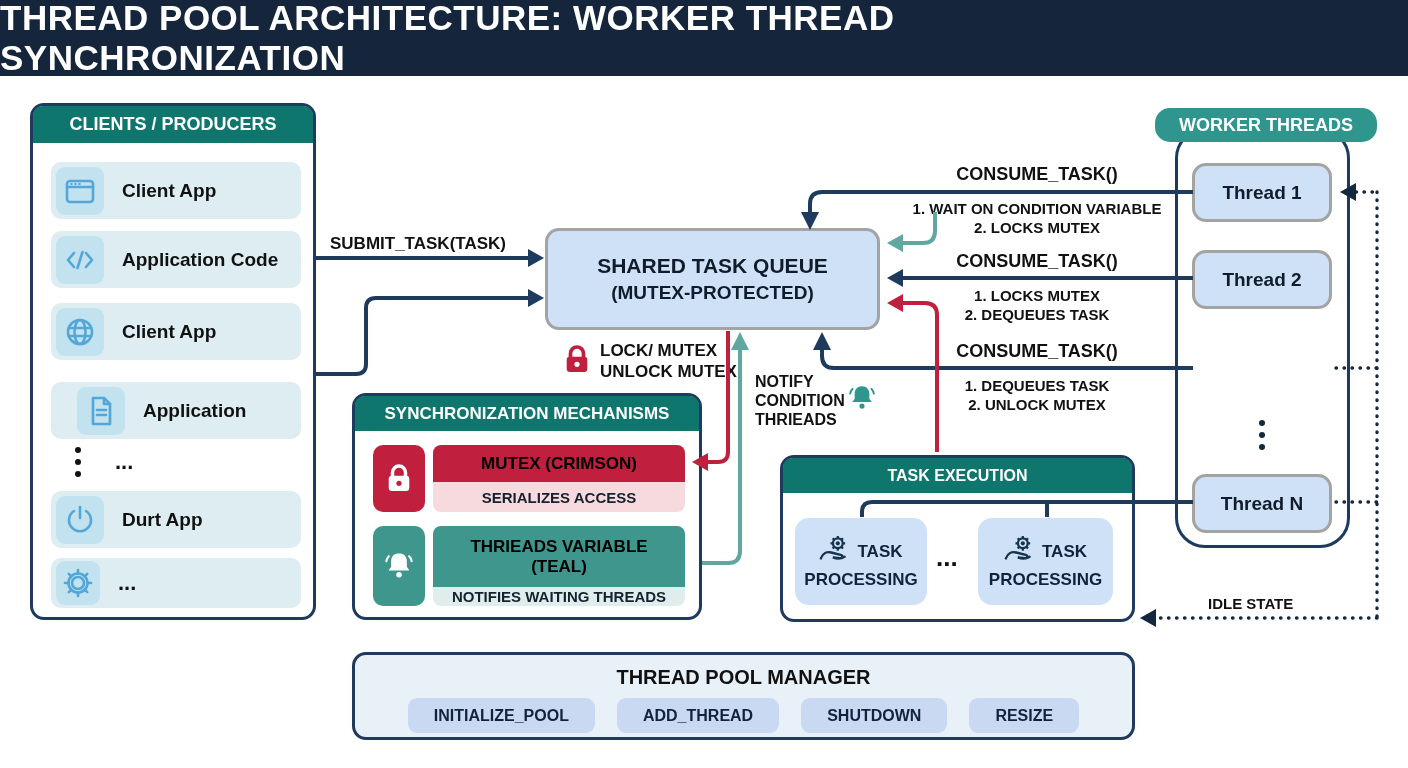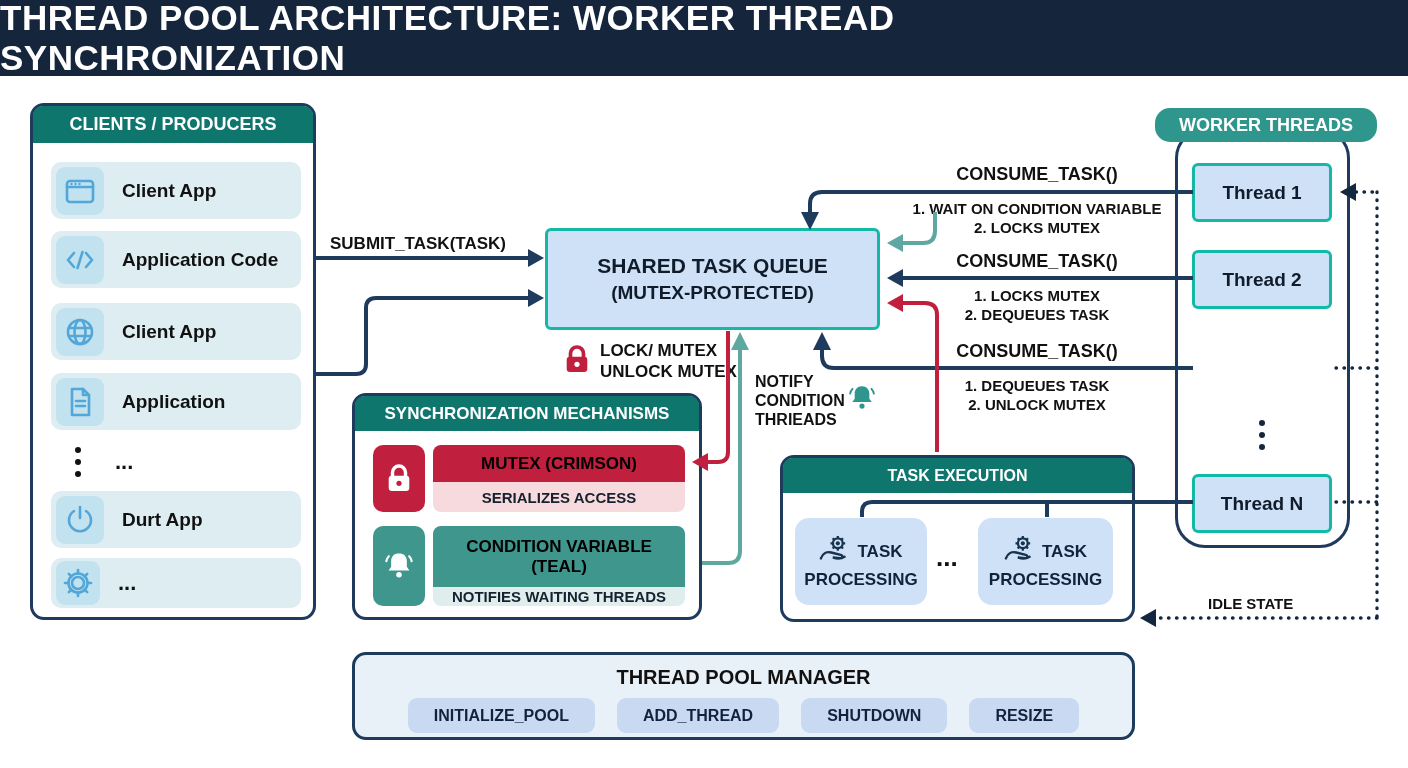--- a/index.html
+++ b/index.html
@@ -22,21 +22,21 @@
     border-radius:10px;display:flex;align-items:center;}
   .icon-tile{width:48px;height:48px;background:#c2e2f0;border-radius:9px;margin-left:5px;
     display:flex;align-items:center;justify-content:center;flex:0 0 48px;}
   .client-label{font-size:19px;font-weight:bold;color:#111;margin-left:18px;}
 
   .vdots{display:flex;flex-direction:column;gap:6px;align-items:center;}
   .vdots i{width:6px;height:6px;border-radius:50%;background:#111;}
   .vdots.navy i{background:#13283f;}
 
   
-  .bluebox{position:absolute;background:#cfe1f6;border:3px solid #14b8a6;border-radius:6px;
+  .bluebox{position:absolute;background:#cfe1f6;border:3px solid #a3a3a3;border-radius:14px;
     display:flex;flex-direction:column;align-items:center;justify-content:center;color:#101c2b;}
 
   
   .lbl{position:absolute;font-weight:bold;color:#111;}
   .consume{position:absolute;width:270px;text-align:center;color:#111;}
   .consume .ct{font-size:18px;font-weight:bold;margin-bottom:14px;}
   .consume .cs{font-size:15px;font-weight:bold;line-height:19px;}
 
   
   .sync-row{position:absolute;display:flex;}
@@ -97,21 +97,21 @@
         <svg width="36" height="36" viewBox="0 0 36 36" class="cicon">
             <circle cx="18" cy="18" r="12"></circle>
             <ellipse cx="18" cy="18" rx="5.5" ry="12"></ellipse>
             <line x1="7" y1="14" x2="29" y2="14"></line>
             <line x1="7" y1="22" x2="29" y2="22"></line>
           </svg>
       </span>
       <span class="client-label">Client App</span>
     </div>
 
-    <div class="client-row" style="top:267px;">
+    <div class="client-row" style="top:276px;padding-left:21px;">
       <span class="icon-tile">
         <svg width="36" height="36" viewBox="0 0 36 36" class="cicon">
             <path d="M10 5 h11 l6 6 v20 h-17 z"></path>
             <polyline points="21,5 21,11 27,11"></polyline>
             <line x1="14" y1="17" x2="23" y2="17"></line>
             <line x1="14" y1="22" x2="23" y2="22"></line>
           </svg>
       </span>
       <span class="client-label">Application</span>
     </div>
@@ -224,21 +224,21 @@
       <div class="sync-icon" style="background:#3f968d;">
         <svg width="28" height="30" viewBox="0 0 24 26">
             <path d="M12 2 c-4.3 0 -6.8 3.1 -6.8 6.8 v4.8 l-2.2 3.2 h18 l-2.2 -3.2 v-4.8 c0 -3.7 -2.5 -6.8 -6.8 -6.8z" fill="#fff"></path>
             <circle cx="12" cy="20.5" r="2.4" fill="#fff"></circle>
             <path d="M3.2 4.5 q-1.8 1.8 -2.2 4.4" stroke="#fff" stroke-width="1.8" fill="none" stroke-linecap="round"></path>
             <path d="M20.8 4.5 q1.8 1.8 2.2 4.4" stroke="#fff" stroke-width="1.8" fill="none" stroke-linecap="round"></path>
           </svg>
       </div>
       <div class="sync-body">
         <div class="sync-title" style="background:#3f968d;">
-          <div>CONDITION VARIABLE</div>
+          <div>THRIEADS VARIABLE</div>
           <div>(TEAL)</div>
         </div>
         <div class="sync-sub" style="background:#dfeeec;height:19px;">NOTIFIES WAITING THREADS</div>
       </div>
     </div>
   </div>
 
   <div class="panel" style="left:1175px;top:128px;width:175px;height:420px;border-radius:30px;"></div>
   <div style="position:absolute;left:1155px;top:108px;width:222px;height:34px;background:#2f968d;border-radius:15px;display:flex;align-items:center;justify-content:center;color:#fff;font-weight:bold;font-size:18px;">WORKER THREADS</div>
 

